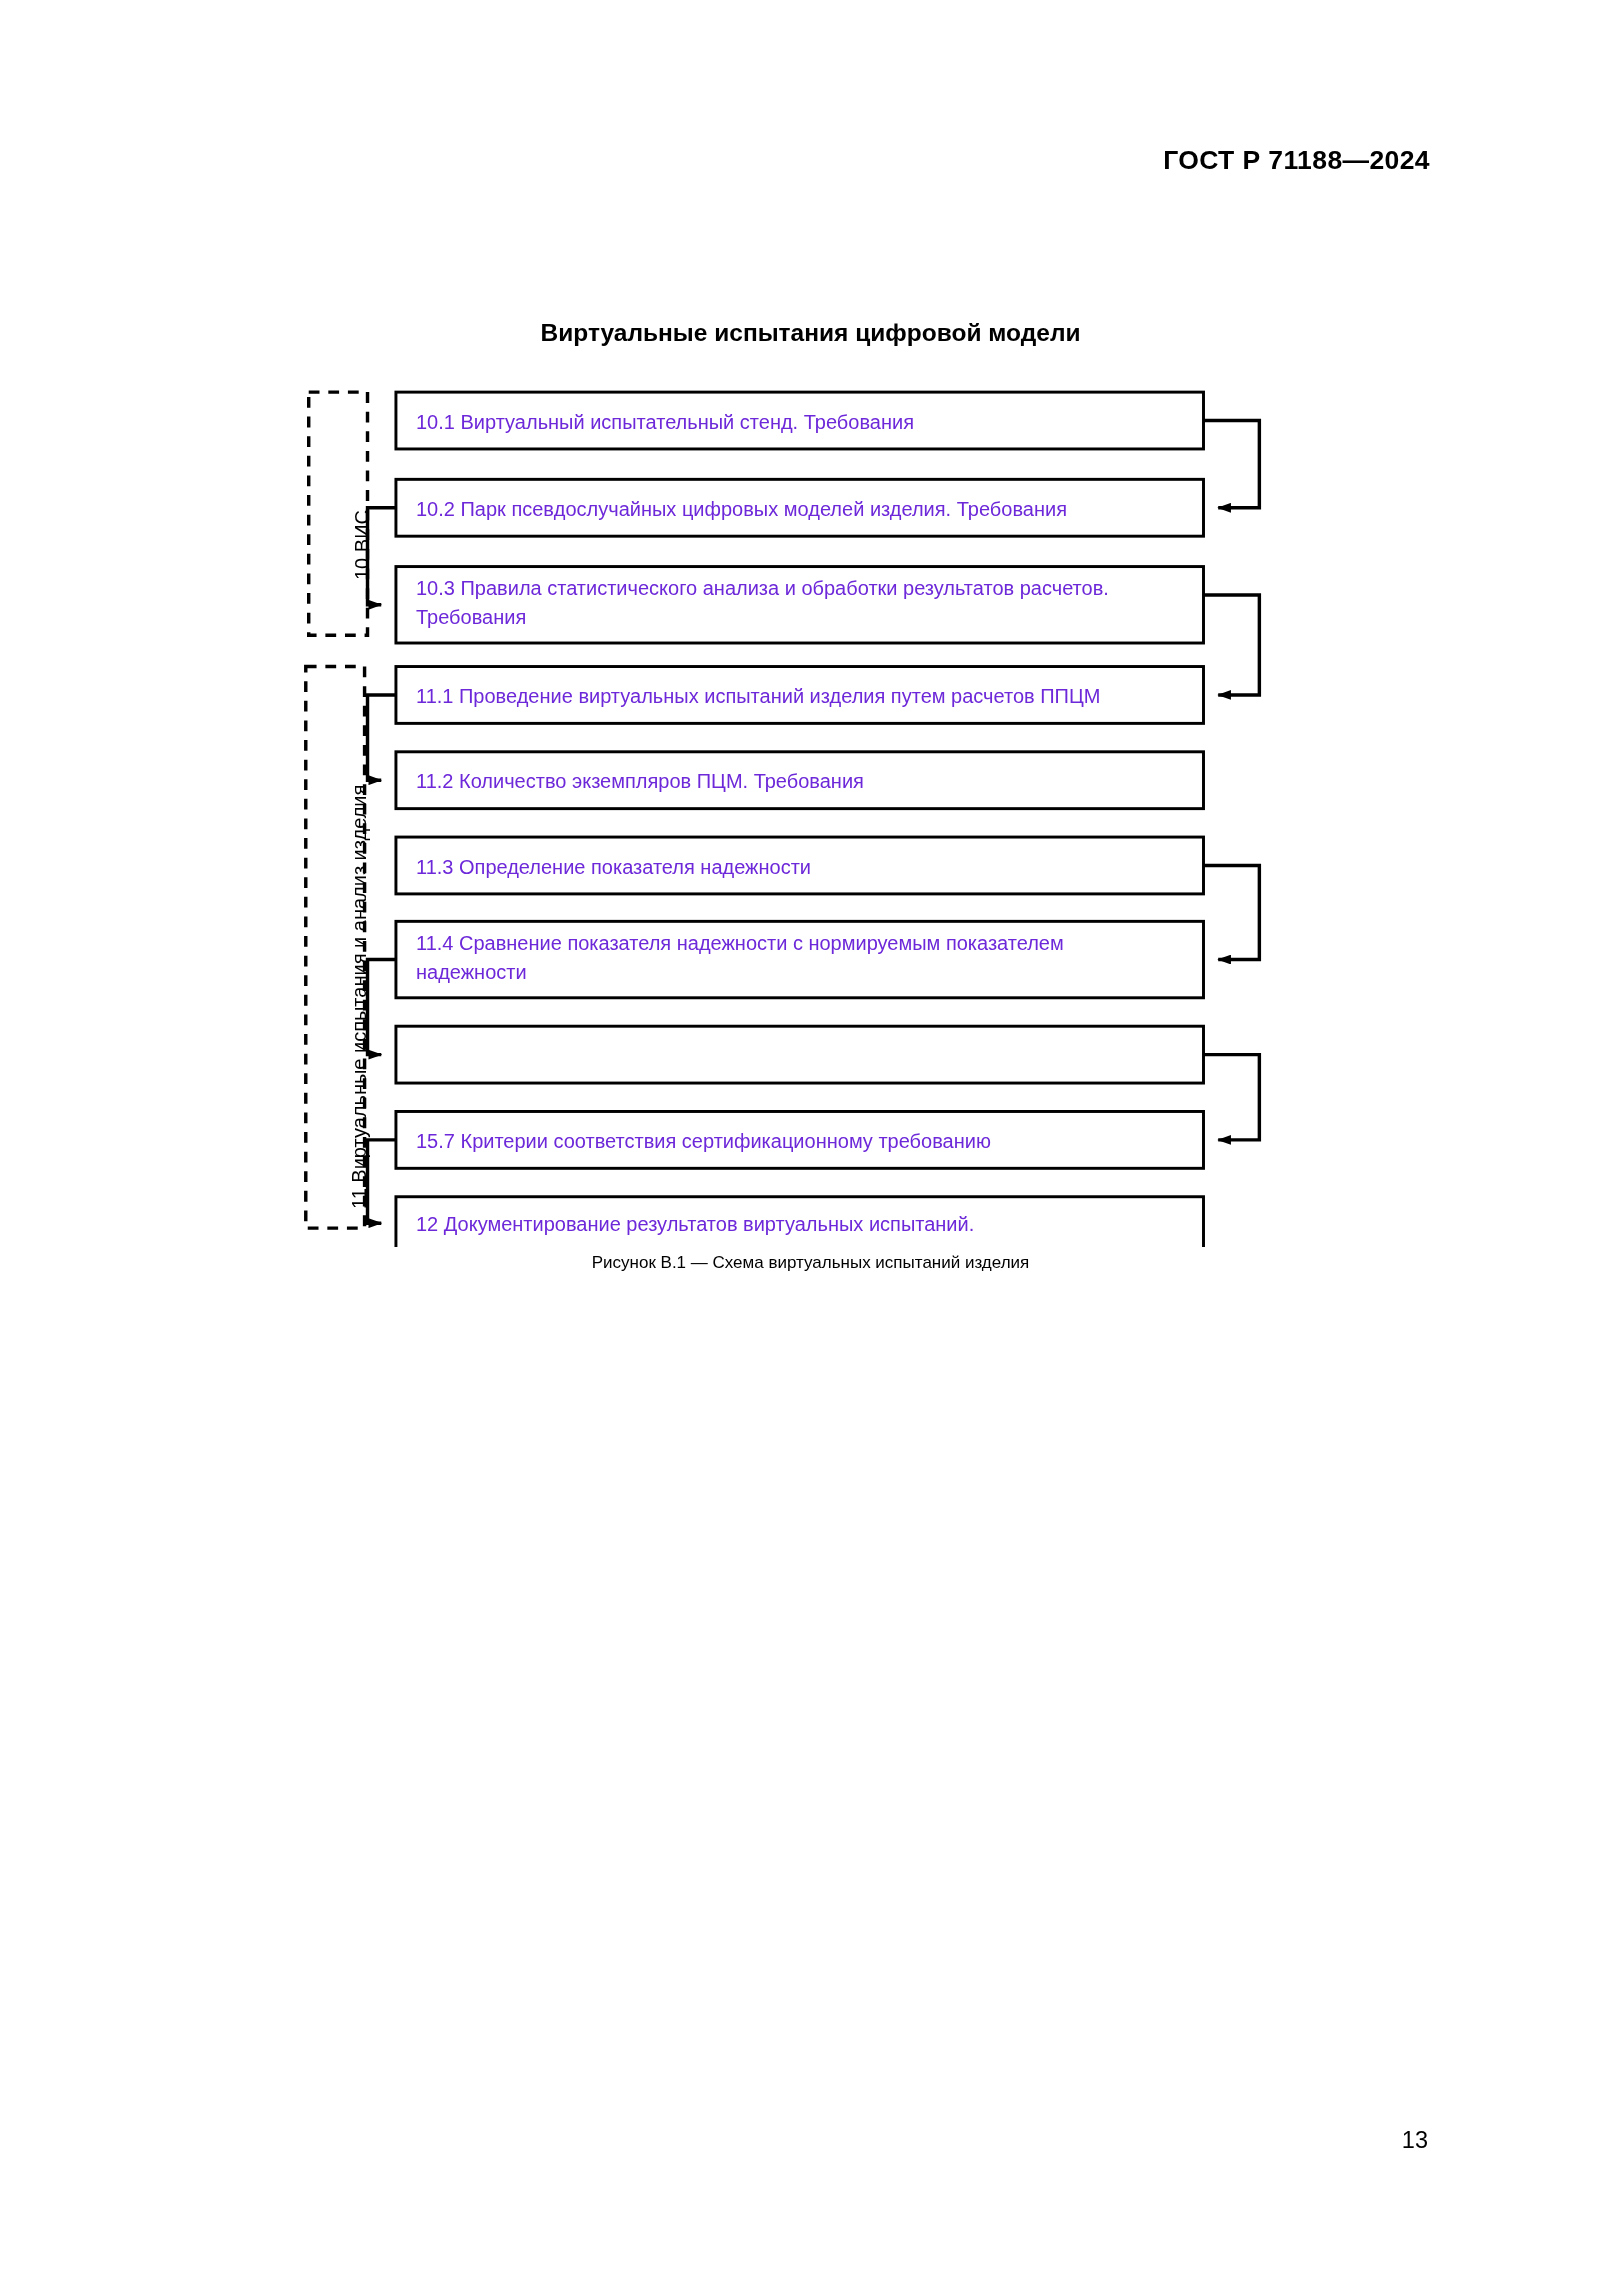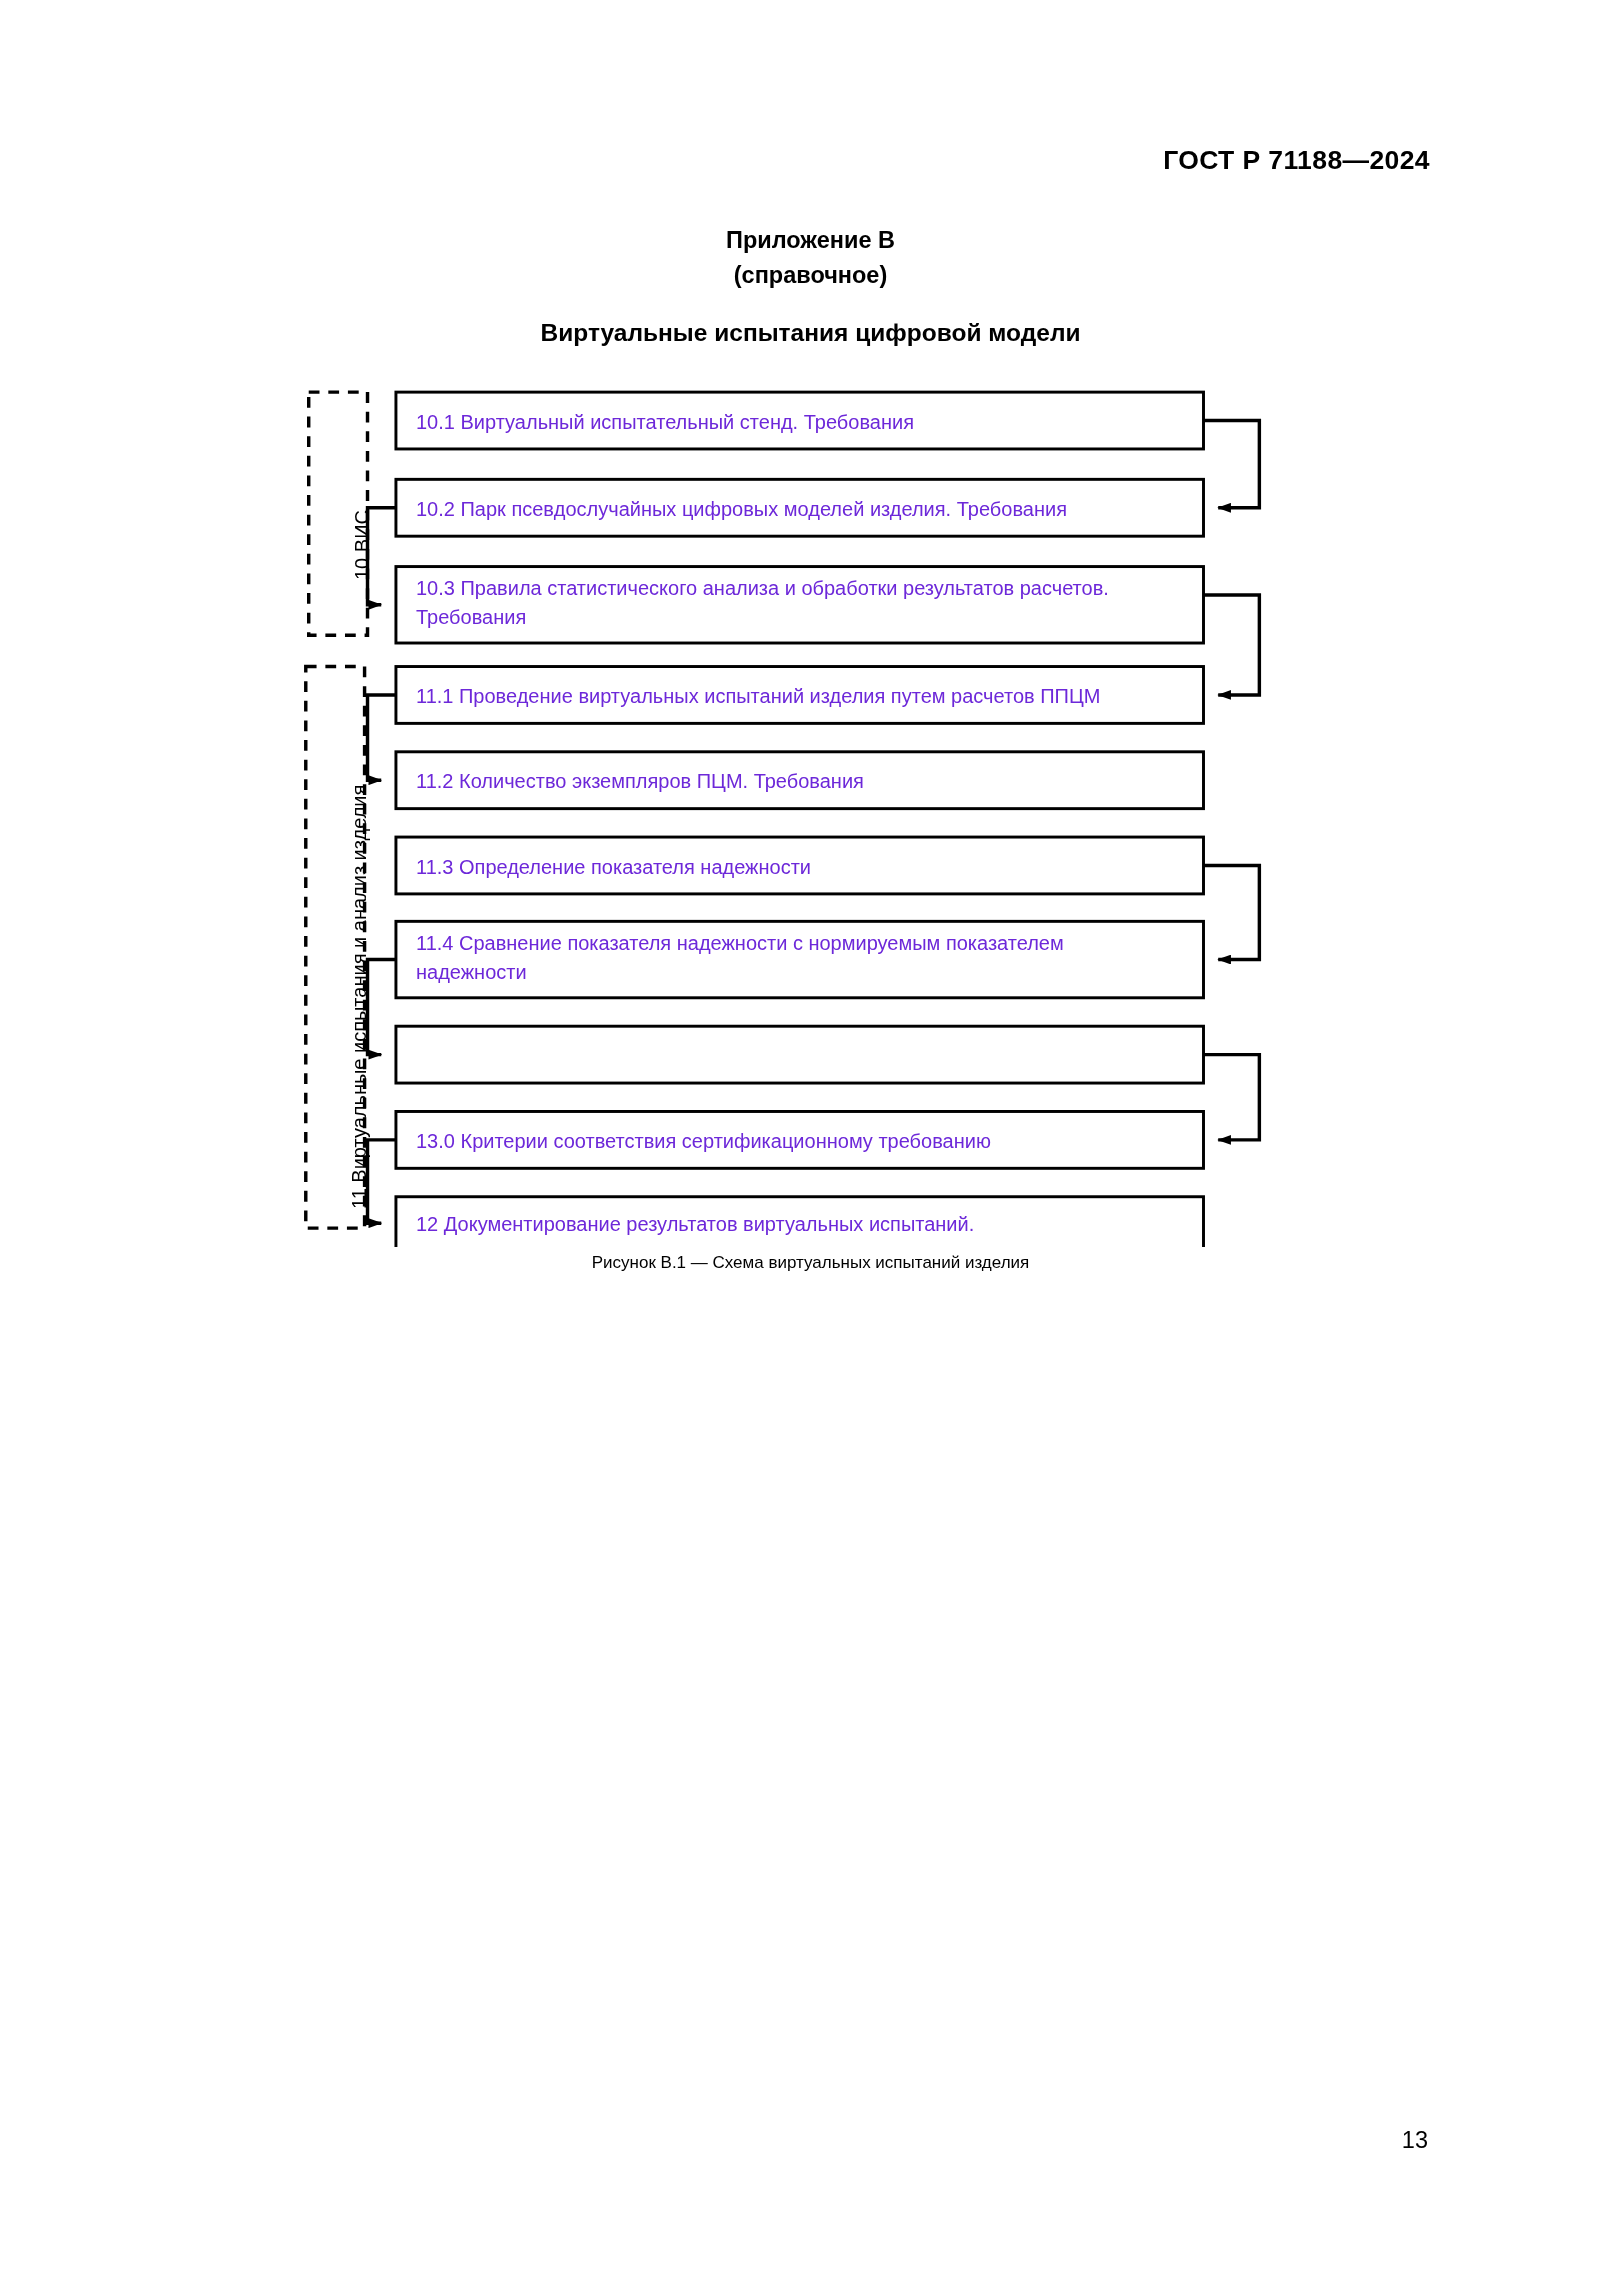--- a/index.html
+++ b/index.html
@@ -100,24 +100,20 @@
     font-size: 23.5px;
   }
 </style>
 </head>
 <body>
 
 <div class="page">
 
   <div class="doc-header">ГОСТ Р 71188—2024</div>
 
-  <div class="annex-title">
-    <div>Приложение В</div>
-    <div class="line2">(справочное)</div>
-  </div>
 
   <div class="section-title">Виртуальные испытания цифровой модели</div>
 
   <div class="diagram">
     <svg width="1621" height="863" viewBox="0 0 1654 880" xmlns="http://www.w3.org/2000/svg">
       <defs>
         <marker id="arrow" markerWidth="14" markerHeight="10" refX="13" refY="5" orient="auto" markerUnits="userSpaceOnUse">
           <path d="M0,0 L14,5 L0,10 z" fill="#000"></path>
         </marker>
       </defs>
@@ -161,21 +157,21 @@
     <div class="box-text" style="left:416px; top:23.5px;">10.1 Виртуальный испытательный стенд. Требования</div>
     <div class="box-text" style="left:416px; top:111px;">10.2 Парк псевдослучайных цифровых моделей изделия. Требования</div>
     <div class="box-text" style="left:416px; top:190px;">10.3 Правила статистического анализа и обработки результатов расчетов.
 Требования</div>
 
     <div class="box-text" style="left:416px; top:298px;">11.1 Проведение виртуальных испытаний изделия путем расчетов ППЦМ</div>
     <div class="box-text" style="left:416px; top:383px;">11.2 Количество экземпляров ПЦМ. Требования</div>
     <div class="box-text" style="left:416px; top:469px;">11.3 Определение показателя надежности</div>
     <div class="box-text" style="left:416px; top:545px;">11.4 Сравнение показателя надежности с нормируемым показателем
 надежности</div>
-    <div class="box-text" style="left:416px; top:743px;">13.0 Критерии соответствия сертификационному требованию</div>
+    <div class="box-text" style="left:416px; top:743px;">15.7 Критерии соответствия сертификационному требованию</div>
     <div class="box-text" style="left:416px; top:826px;">12 Документирование результатов виртуальных испытаний.</div>
   </div>
 
   <div class="fig-caption">Рисунок В.1 — Схема виртуальных испытаний изделия</div>
 
   <div class="page-number">13</div>
 
 </div>
 
 

